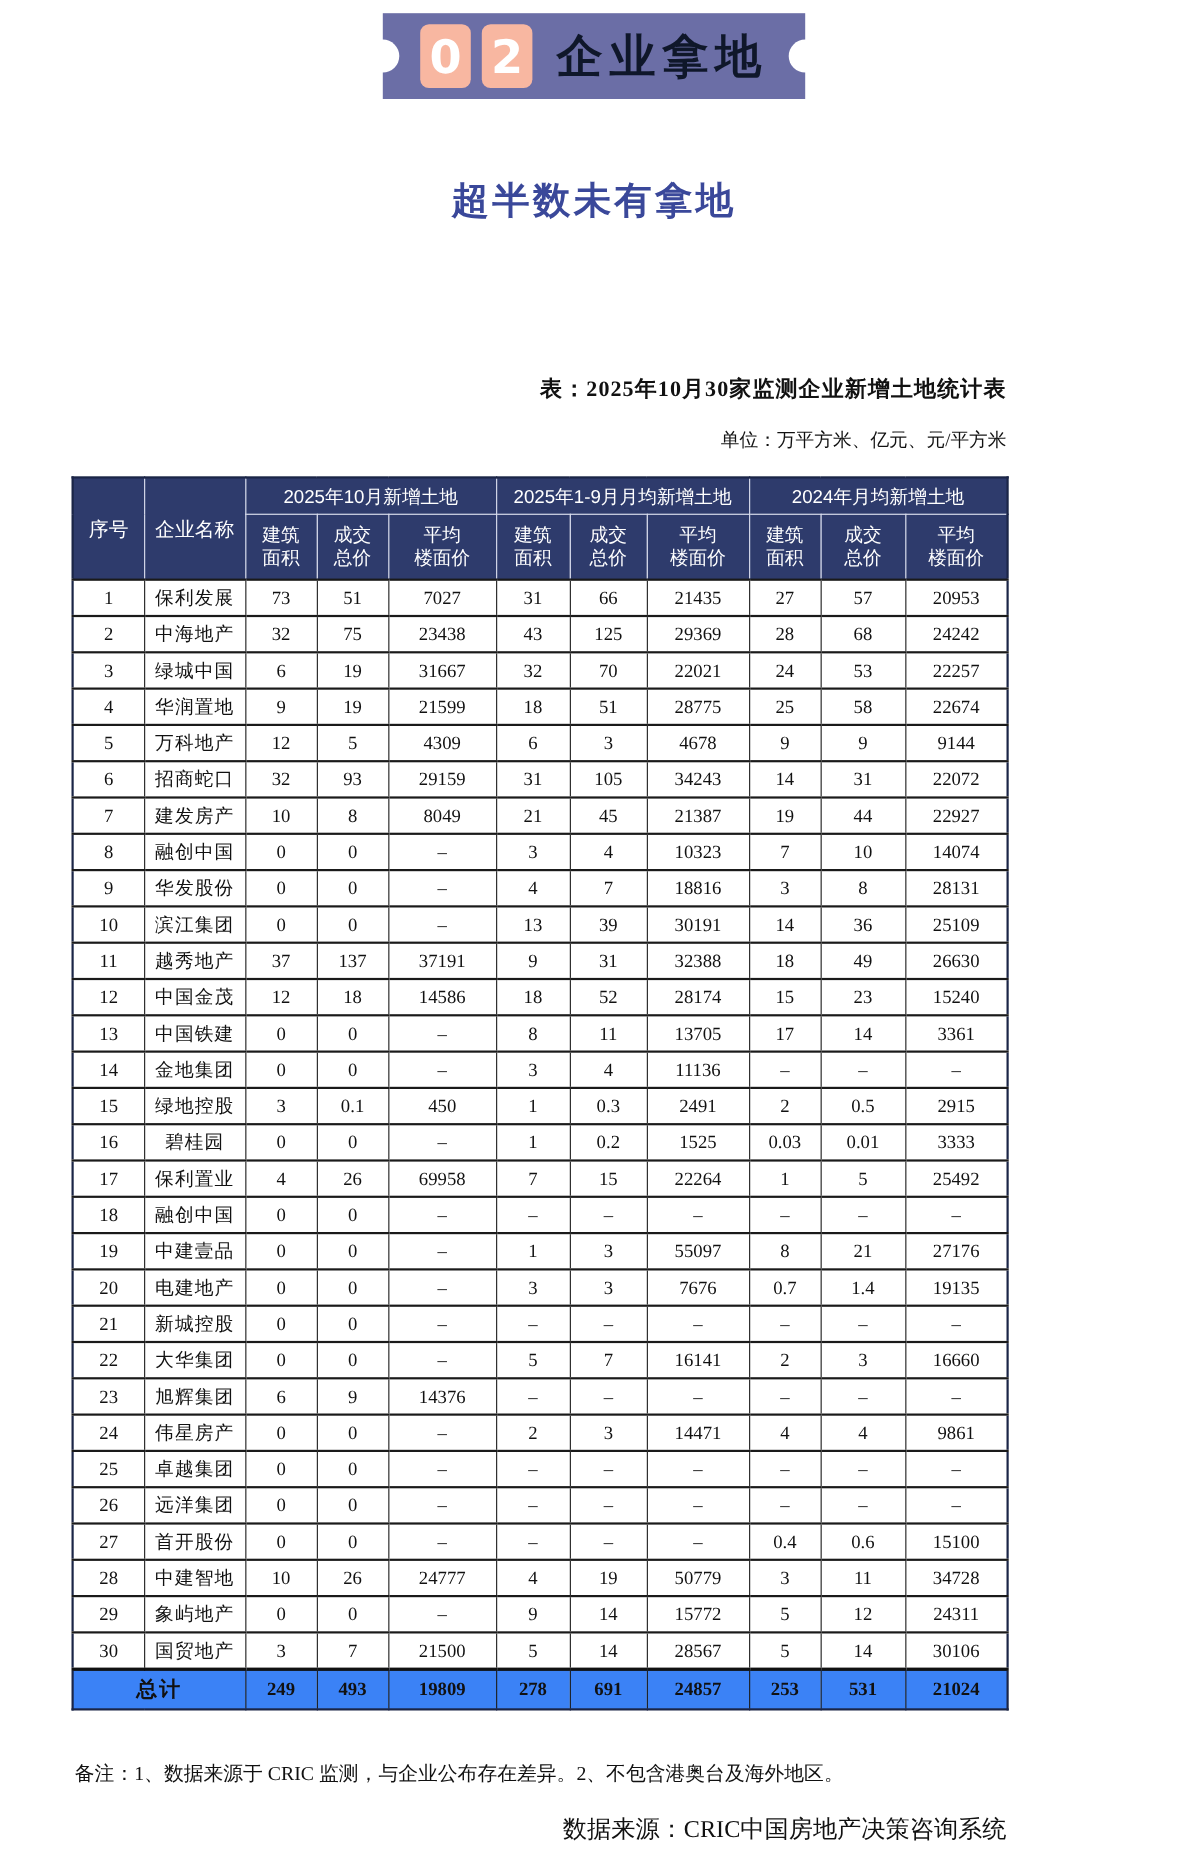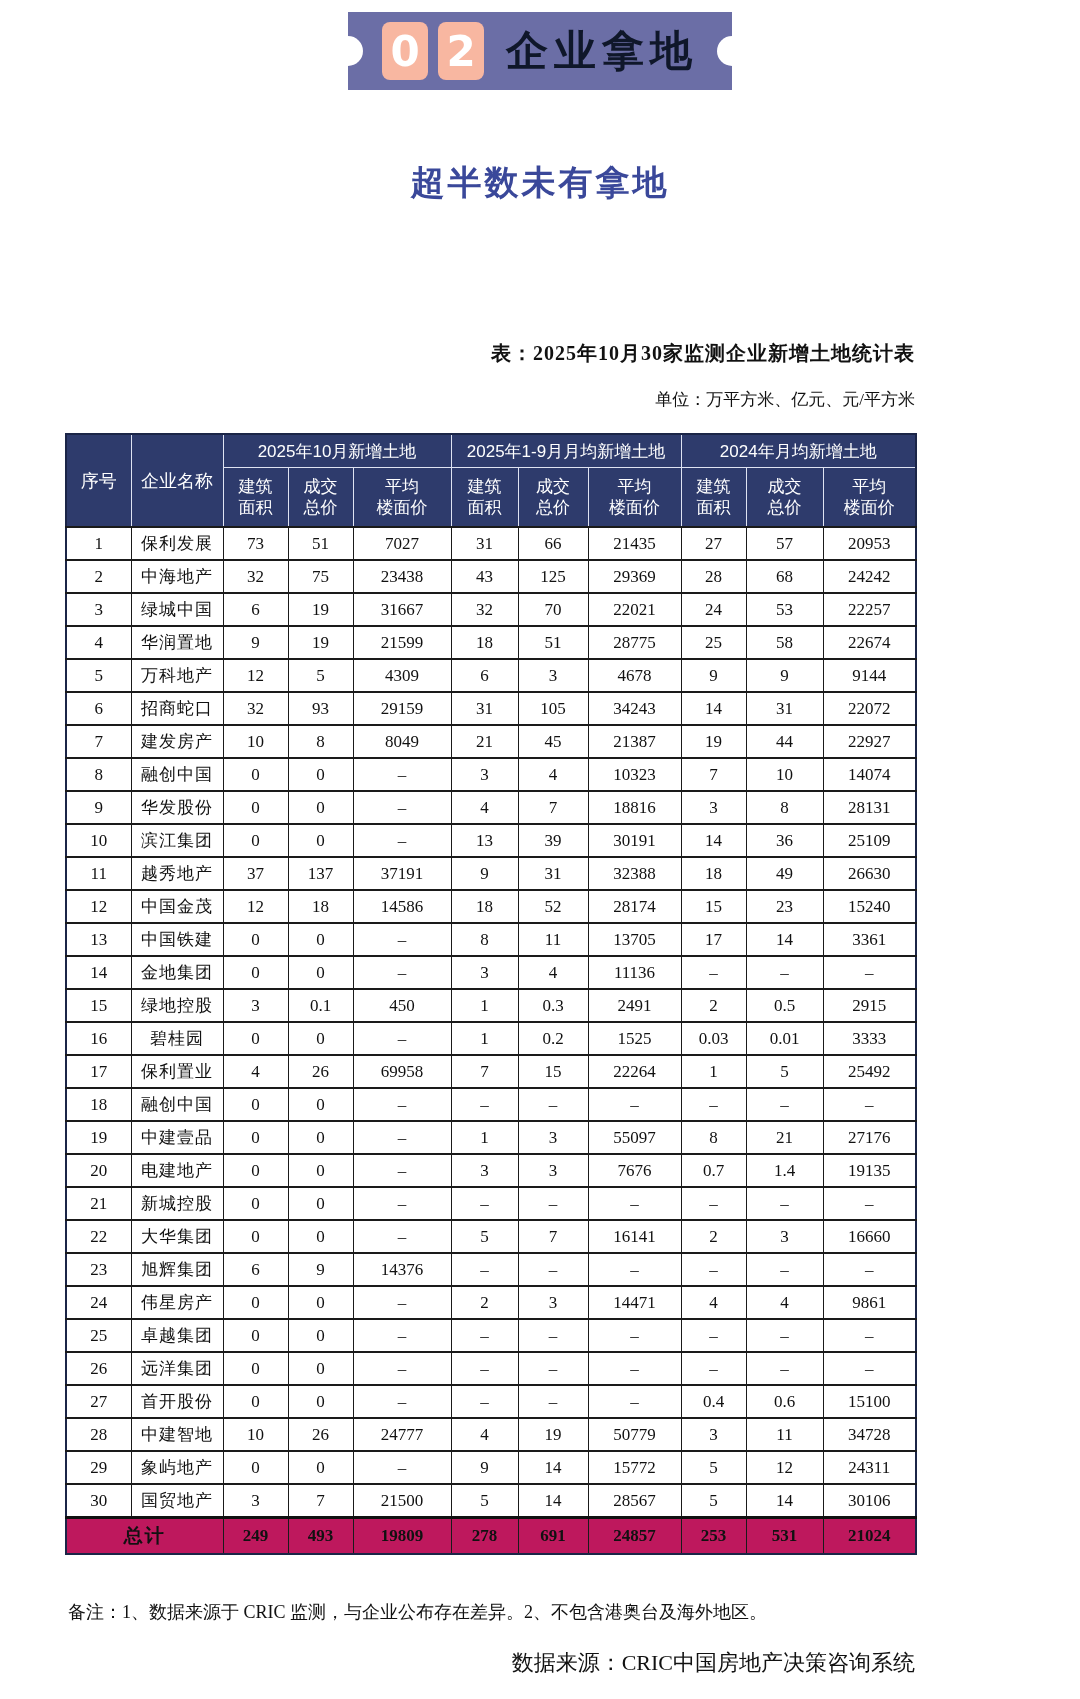--- a/index.html
+++ b/index.html
@@ -89,21 +89,21 @@
     border-top:2px solid #1a1a1a;
     background:#ffffff;
   }
   tbody tr:first-child td{border-top:2px solid #1a1a1a;}
   tfoot td{
     height:34px;
     font-weight:bold;
     border-left:1px solid #1a1a1a;
     border-right:1px solid #1a1a1a;
     border-top:3px solid #111111;
-    background:#be185d;
+    background:#3b82f6;
   }
   tfoot td.total-label{font-size:19px;letter-spacing:2px;}
   table.land{border:2px solid #1b2547;}
   tbody td.company{letter-spacing:1px;}
   
   .footnote{
     position:absolute;top:1600px;left:68px;width:944px;
     font-size:18px;color:#111111;
     font-family:"Liberation Serif", serif;
   }

